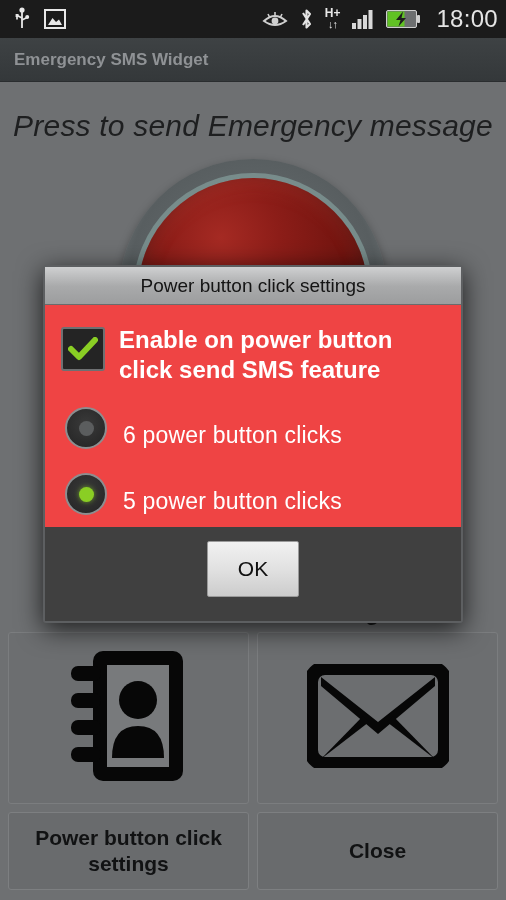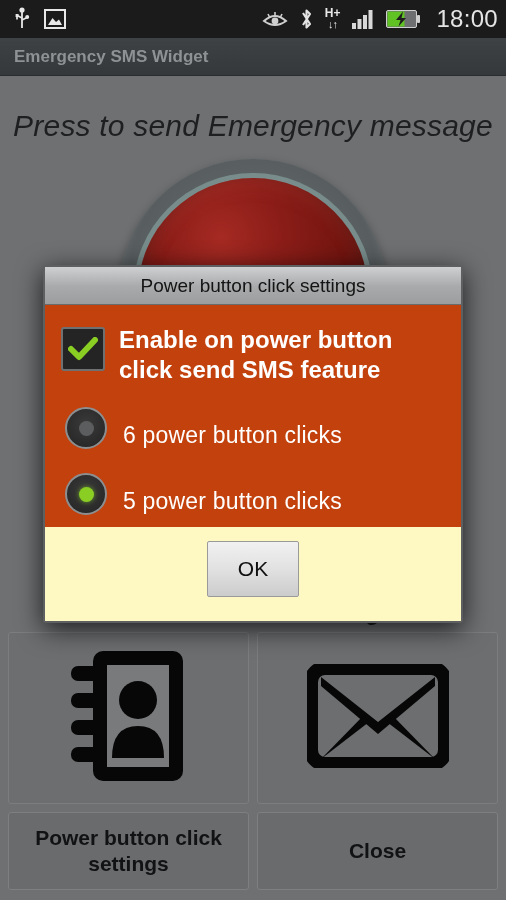--- a/index.html
+++ b/index.html
@@ -47,21 +47,21 @@
     font-weight: bold;
     line-height: 11px;
     text-align: center;
   }
   .hplus .arrows { font-size: 11px; letter-spacing: -1px; }
 
   
   .titlebar {
     position: absolute;
     top: 38px; left: 0;
-    width: 506px; height: 38px;
+    width: 506px; height: 44px;
     background: linear-gradient(to bottom, #3e4244 0%, #34383a 100%);
     display: flex;
     align-items: center;
     padding-left: 14px;
     z-index: 25;
     border-bottom: 1px solid #2a2d2f;
   }
   .titlebar-text {
     color: #8f9295;
     font-size: 17px;
@@ -192,21 +192,21 @@
     background: linear-gradient(to bottom, #cfd0d1 0%, #a9aaab 52%, #9c9d9e 100%);
     border-bottom: 1px solid #6a6b6c;
     display: flex;
     align-items: center;
     justify-content: center;
     color: #141414;
     font-size: 19px;
   }
   .dialog-body {
     padding: 14px 16px 0 16px;
-    background: #c2410c;
+    background: #ef4444;
   }
 
   .check-row {
     display: flex;
     align-items: flex-start;
     gap: 14px;
     padding: 4px 0 10px 0;
   }
   .checkbox {
     flex: 0 0 auto;
@@ -255,21 +255,21 @@
   .radio-label {
     color: #ffffff;
     font-size: 23px;
     letter-spacing: 0.2px;
   }
 
   .dialog-actions {
     display: flex;
     justify-content: center;
     padding: 14px 0 24px 0;
-    background: #fef9c3;
+    background: #404040;
   }
   .ok-button {
     width: 92px; height: 56px;
     background: linear-gradient(to bottom, #f1f1f1 0%, #e2e2e2 48%, #cccccc 100%);
     border: 1px solid #9a9a9a;
     border-radius: 2px;
     color: #101010;
     font-size: 21px;
     display: flex;
     align-items: center;

